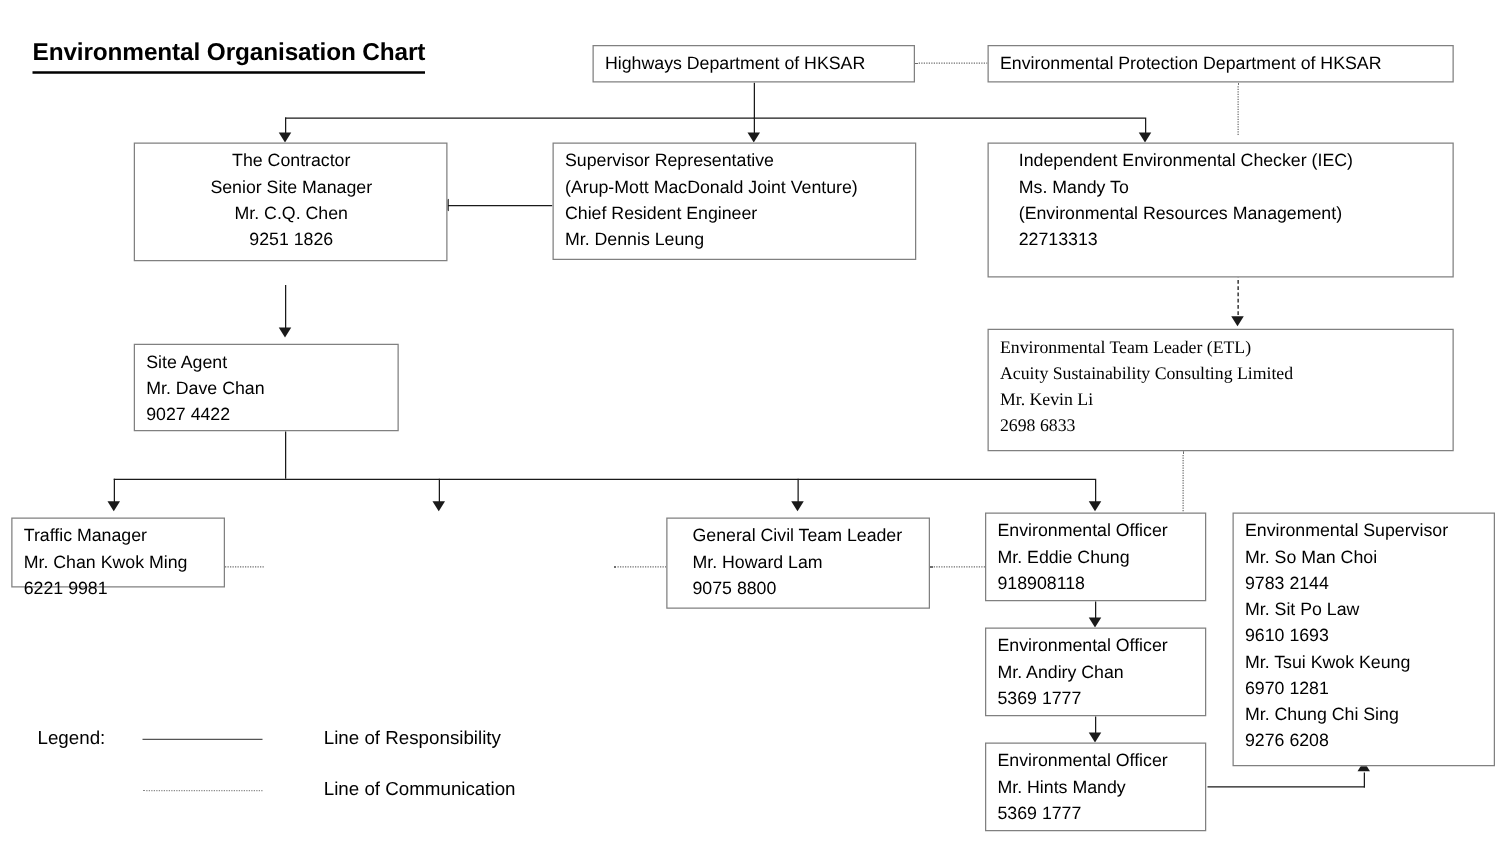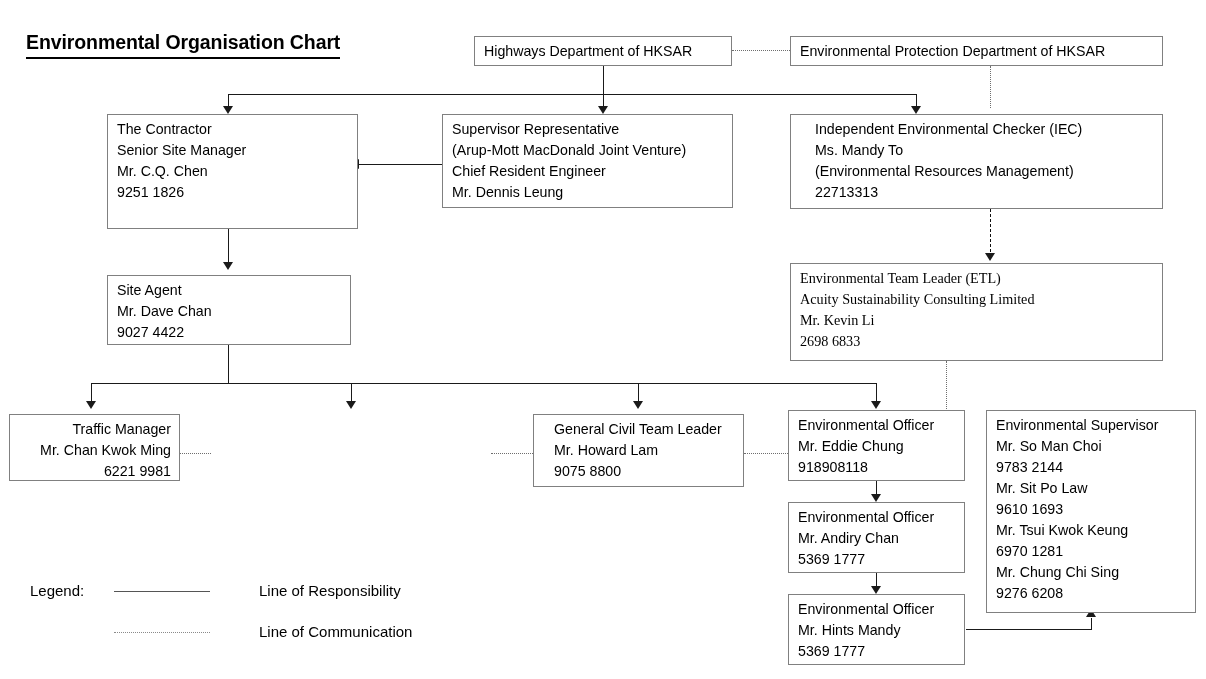--- a/index.html
+++ b/index.html
@@ -184,55 +184,55 @@
   <div class="arrow-up" style="left:1086px; top:609px;"></div>
 
   <div class="box center" style="left:474px; top:36px; width:258px; height:30px;">
     <span class="ln">Highways Department of HKSAR</span>
   </div>
 
   <div class="box center" style="left:790px; top:36px; width:373px; height:30px;">
     <span class="ln">Environmental Protection Department of HKSAR</span>
   </div>
 
-  <div class="box" style="left:107px; top:114px; width:251px; height:115px;">
+  <div class="box" style="left:107px; top:114px; width:251px; height:95px;text-align:center;">
     <span class="ln">The Contractor</span>
     <span class="ln">Senior Site Manager</span>
     <span class="ln">Mr. C.Q. Chen</span>
     <span class="ln">9251 1826</span>
   </div>
 
   <div class="box" style="left:442px; top:114px; width:291px; height:94px;">
     <span class="ln">Supervisor Representative</span>
     <span class="ln">(Arup-Mott MacDonald Joint Venture)</span>
     <span class="ln">Chief Resident Engineer</span>
     <span class="ln">Mr. Dennis Leung</span>
   </div>
 
-  <div class="box" style="left:790px; top:114px; width:373px; height:95px;padding-left:24px;">
+  <div class="box" style="left:790px; top:114px; width:373px; height:108px;padding-left:24px;">
     <span class="ln">Independent Environmental Checker (IEC)</span>
     <span class="ln">Ms. Mandy To</span>
     <span class="ln">(Environmental Resources Management)</span>
     <span class="ln">22713313</span>
   </div>
 
-  <div class="box" style="left:107px; top:275px; width:244px; height:70px;">
+  <div class="box" style="left:107px; top:275px; width:212px; height:70px;">
     <span class="ln">Site Agent</span>
     <span class="ln">Mr. Dave Chan</span>
     <span class="ln">9027 4422</span>
   </div>
 
   <div class="box" style="left:790px; top:263px; width:373px; height:98px;font-family:Liberation Serif, serif;">
     <span class="ln">Environmental Team Leader (ETL)</span>
     <span class="ln">Acuity Sustainability Consulting Limited</span>
     <span class="ln">Mr. Kevin Li</span>
     <span class="ln">2698 6833</span>
   </div>
 
-  <div class="box" style="left:9px; top:414px; width:171px; height:67px;text-align:right;">
+  <div class="box" style="left:9px; top:414px; width:171px; height:56px;">
     <span class="ln">Traffic Manager</span>
     <span class="ln">Mr. Chan Kwok Ming</span>
     <span class="ln">6221 9981</span>
   </div>
 
 
   <div class="box" style="left:533px; top:414px; width:211px; height:73px;padding-left:20px;">
     <span class="ln">General Civil Team Leader</span>
     <span class="ln">Mr. Howard Lam</span>
     <span class="ln">9075 8800</span>

